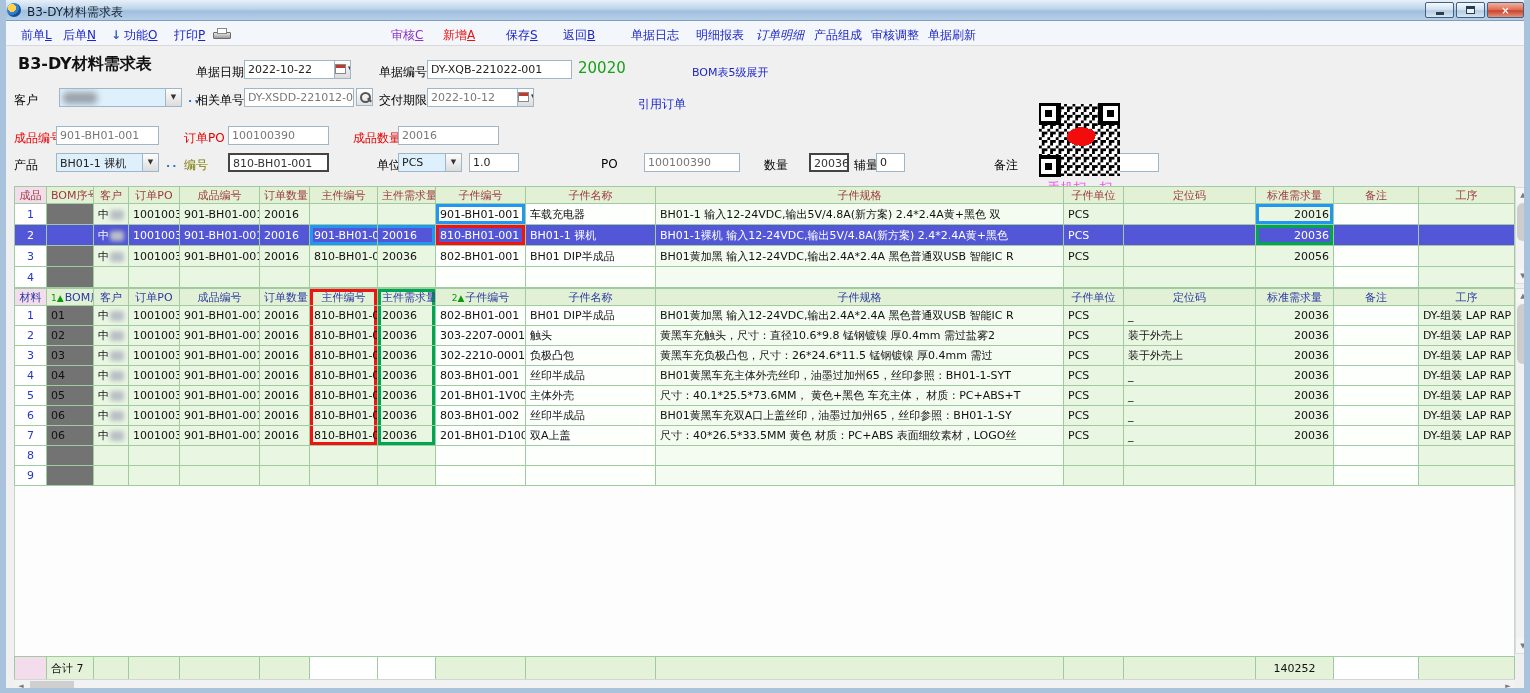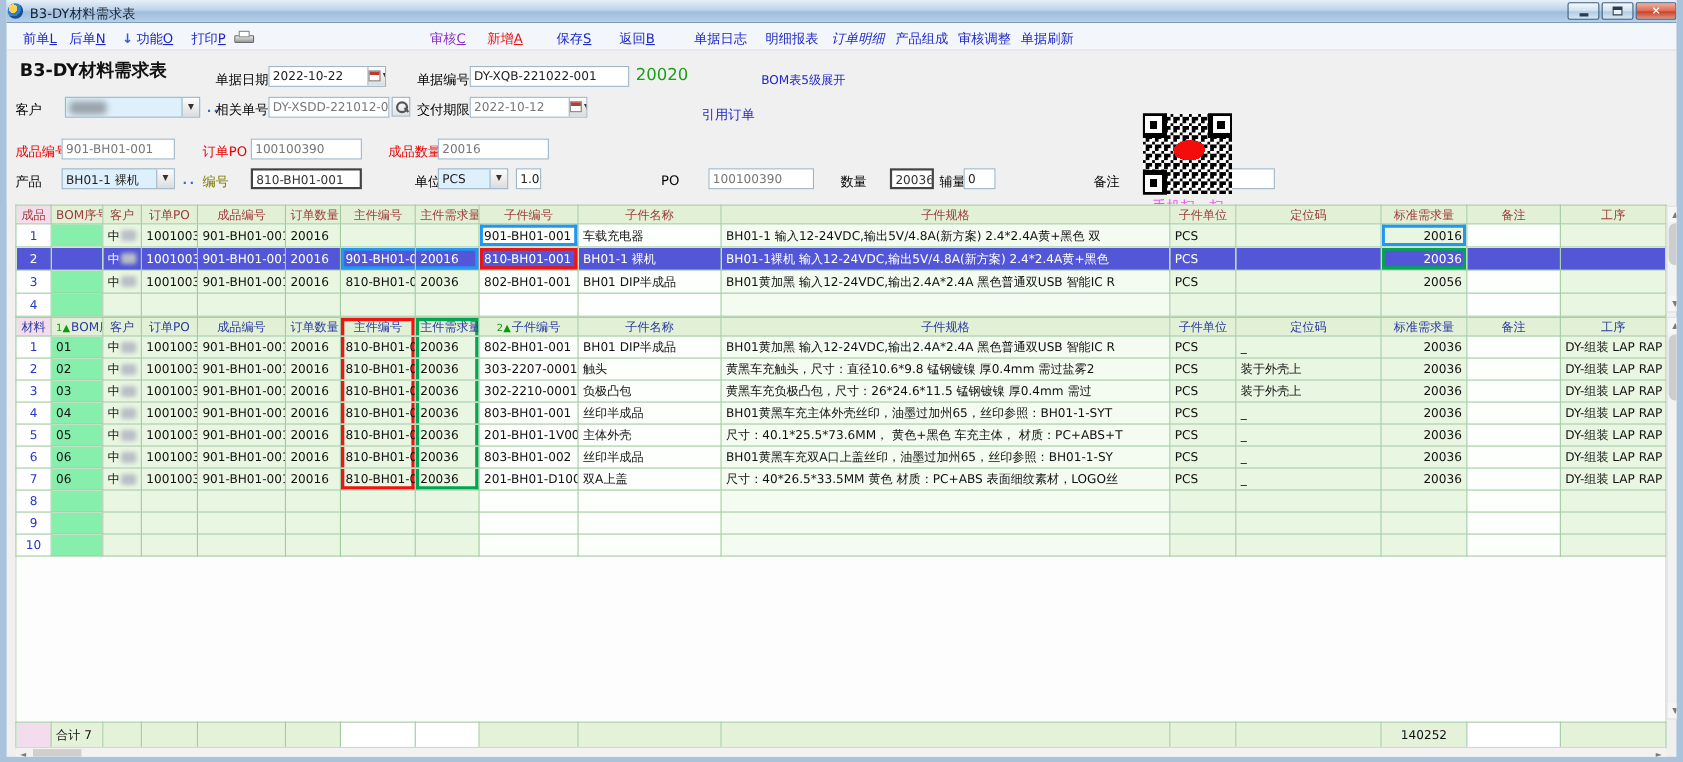--- a/index.html
+++ b/index.html
@@ -55,21 +55,21 @@
   
   .table-backdrop { position:absolute; left:8px; top:186px; width:1501px; height:493px; background:#fdfdfd; border:1px solid #c8d8c8; }
   table.grid { border-collapse:collapse; table-layout:fixed; width:1500px; background:#fff; }
   table.grid th, table.grid td { border:1px solid #9fcb9f; padding:0 4px; white-space:nowrap; overflow:hidden; font-size:11px; height:20px; }
   #products-table td { height:21px; }
   table.grid th { background:#e2f0d6; font-weight:normal; font-size:11px; height:17px; text-align:center; }
   #products-table th { color:#9c3a3a; } #materials-table th { color:#2a3aa0; }
   table.grid th:first-child { background:#f3dcec; color:#9a35a0; }
   table.grid td { background:#e9f6e1; color:#111; }
   table.grid td:nth-child(1) { background:#fff; color:#2536c8; text-align:center; }
-  table.grid td:nth-child(2) { background:#86efac; }
+  table.grid td:nth-child(2) { background:#737373; }
   table.grid td:nth-child(9), table.grid td:nth-child(10) { background:#fcfffc; }
   table.grid td:nth-child(11) { background:#f4fbf0; }
   table.grid td:nth-child(14) { text-align:right; }
   table.grid td:nth-child(15) { background:#fdfffd; }
   table.grid td:nth-child(16) { text-align:center; }
   tr.selected td { background:#5356d6 !important; color:#fff !important; }
   .tbl-wrap { position:absolute; left:8px; }
   #products-wrap { top:186px; } #materials-wrap { top:288px; }
   #totals-wrap { position:absolute; left:8px; top:656px; }
   #totals-table td { height:24px; background:#e4f2da; border:1px solid #9fcb9f; }
@@ -152,21 +152,21 @@
     <div class="flabel red" style="left:347px;top:84px;">成品数量</div>
     <div class="fld" style="left:392px;top:80px;width:101px;">20016</div>
 
     <div class="flabel" style="left:8px;top:111px;">产品</div>
     <div class="combo" style="left:50px;top:107px;width:103px;"><span>BH01-1 裸机</span><span class="cbtn">▼</span></div>
     <div class="dots" style="left:160px;top:111px;">..</div>
     <div class="flabel olive" style="left:178px;top:111px;">编号</div>
     <div class="fld bold-border" style="left:222px;top:107px;width:101px;">810-BH01-001</div>
     <div class="flabel" style="left:347px;top:111px;margin-left:24px;">单位</div>
     <div class="combo" style="left:392px;top:107px;width:64px;"><span>PCS</span><span class="cbtn">▼</span></div>
-    <div class="fld dark" style="left:463px;top:107px;width:23px;">1.0</div>
+    <div class="fld dark" style="left:463px;top:107px;width:50px;">1.0</div>
     <div class="flabel" style="left:595px;top:111px;">PO</div>
     <div class="fld" style="left:638px;top:107px;width:96px;">100100390</div>
     <div class="flabel" style="left:758px;top:111px;">数量</div>
     <div class="fld bold-border" style="left:803px;top:107px;width:40px;">20036</div>
     <div class="flabel" style="left:848px;top:111px;">辅量</div>
     <div class="fld dark" style="left:870px;top:107px;width:29px;">0</div>
     <div class="flabel" style="left:988px;top:111px;">备注</div>
     <div class="fld" style="left:1038px;top:107px;width:115px;"></div>
 
     <svg class="qr" viewBox="0 0 58 52" shape-rendering="crispEdges">
@@ -511,38 +511,20 @@
             <td></td>
             <td></td>
             <td></td>
             <td></td>
             <td></td>
             <td></td>
             <td></td>
             <td></td>
             <td></td>
           </tr>
-          <tr>
-            <td>10</td>
-            <td></td>
-            <td></td>
-            <td></td>
-            <td></td>
-            <td></td>
-            <td></td>
-            <td></td>
-            <td></td>
-            <td></td>
-            <td></td>
-            <td></td>
-            <td></td>
-            <td></td>
-            <td></td>
-            <td></td>
-          </tr>
         </tbody>
       </table>
   </div>
 
   <div id="totals-wrap">
     <table class="grid" id="totals-table">
         <colgroup>
           <col style="width: 32px;">
           <col style="width: 47px;">
           <col style="width: 35px;">

